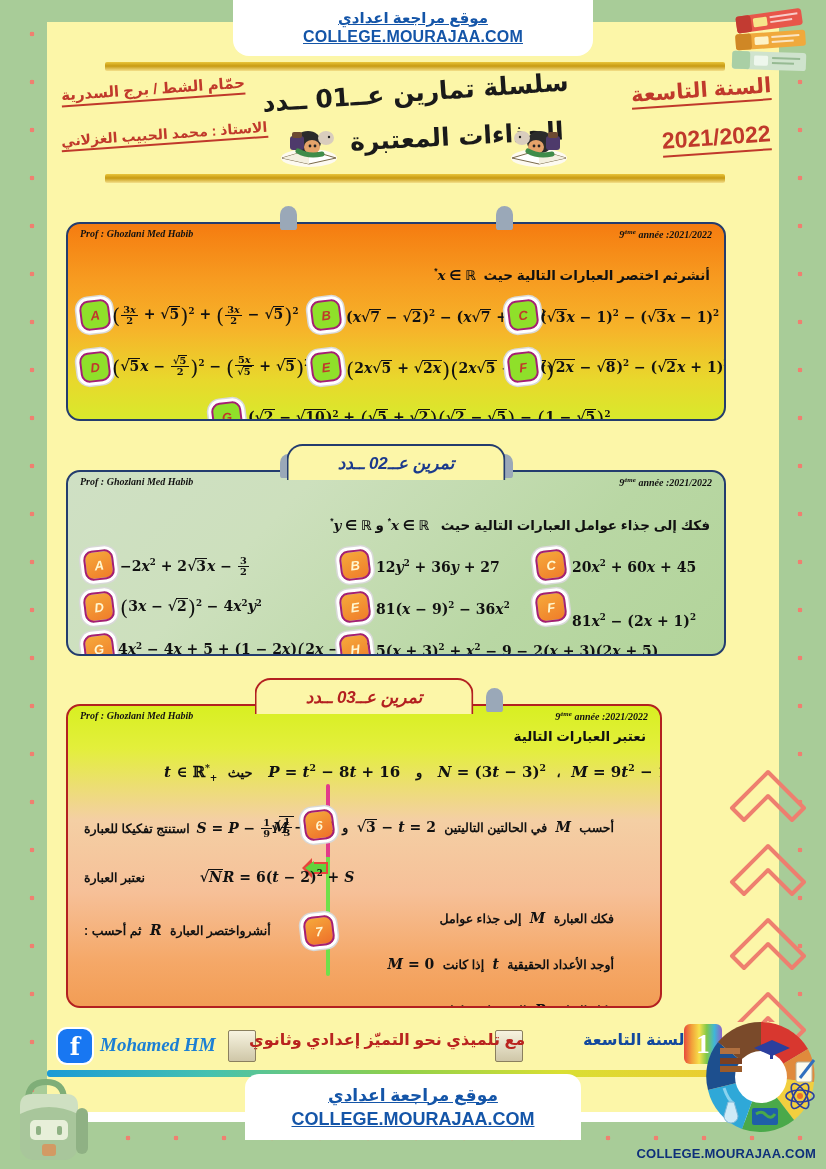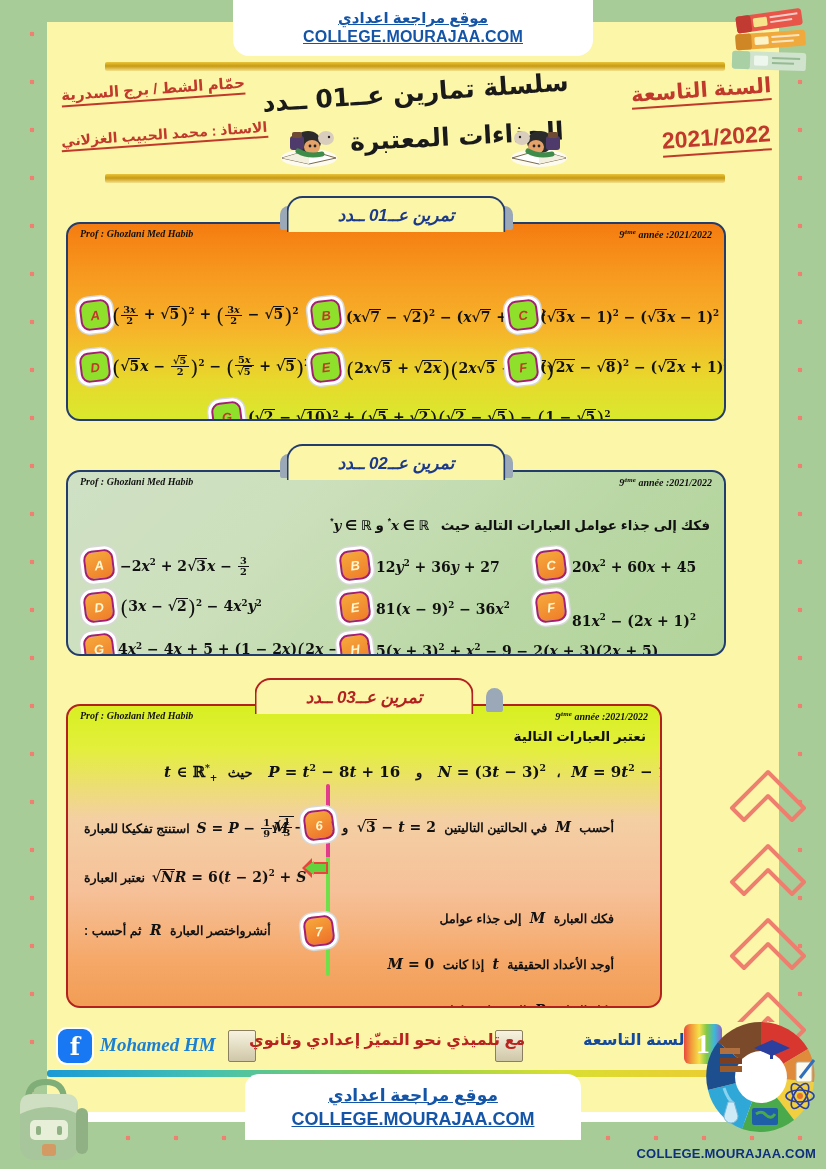--- a/index.html
+++ b/index.html
@@ -324,30 +324,28 @@
         <circle cx="18" cy="31" r="1.2" fill="#222"></circle>
         <path d="M26 45 q10 6 24 3" stroke="#3f8c4a" stroke-width="5" fill="none" stroke-linecap="round"></path>
       </svg>
     </div>
   </div>
 </div>
 
 <div class="ex ex1" style="left:66px;top:196px;width:660px;height:225px;">
   <div class="ear" style="left:214px;"></div>
   <div class="ear" style="left:430px;"></div>
-  <div class="ex-tab">
-    <span>تمرين عــ01 ــدد</span>
-  </div>
 
   <div class="ex-body">
     <div class="meta">
       <span class="prof">Prof : Ghozlani Med Habib</span>
       <span class="year"><span>9</span><sup>ème</sup> <span>année :2021/2022</span></span>
     </div>
 
+    <div class="instr" style="top:42px;">أنشرثم اختصر العبارات التالية حيث&nbsp; <span style="font-family:'DejaVu Serif',serif;font-style:italic;">x</span> ∈ ℝ<sup class="e">*</sup></div>
 
     <div class="badge g" style="left:12px;top:76px;">A</div>
     <div class="mx" style="left:44px;top:80px;">
       <span class="big">(</span><span class="frac"><span class="n">3<i>x</i></span><span class="d">2</span></span> + <span class="sq">√<span class="ovl">5</span></span><span class="big">)</span><sup class="e">2</sup> + <span class="big">(</span><span class="frac"><span class="n">3<i>x</i></span><span class="d">2</span></span> − <span class="sq">√<span class="ovl">5</span></span><span class="big">)</span><sup class="e">2</sup>
     </div>
 
     <div class="badge g" style="left:243px;top:76px;">B</div>
     <div class="mx" style="left:278px;top:84px;">
       (<i>x</i><span class="sq">√<span class="ovl">7</span></span> − <span class="sq">√<span class="ovl">2</span></span>)<sup class="e">2</sup> − (<i>x</i><span class="sq">√<span class="ovl">7</span></span> + <span class="sq">√<span class="ovl">2</span></span>)<sup class="e">2</sup>
     </div>
@@ -481,21 +479,21 @@
       <span style="font-family:'Liberation Sans',sans-serif;">إلى جذاء عوامل</span>
     </div>
 
     <div class="badge p" style="left:236px;top:104px;">6</div>
     <div class="qL" style="top:112px;left:16px;">
       <span class="mx" style="position:static;direction:ltr;"><i>S</i> = <i>P</i> − <span class="frac"><span class="n">1</span><span class="d">9</span></span><i>M</i></span>
       <span style="font-family:'Liberation Sans',sans-serif;">&nbsp;استنتج تفكيكا للعبارة</span>
     </div>
 
     <div class="qL" style="top:162px;left:16px;">
-      <span class="mx" style="position:static;direction:ltr;"><i>R</i> = 6(<i>t</i> − 2)<sup class="e">2</sup> + <i>S</i><span class="sq">√<span class="ovl"><i>N</i></span></span></span>
+      <span class="mx" style="position:static;direction:ltr;margin-left:48px;"><i>R</i> = 6(<i>t</i> − 2)<sup class="e">2</sup> + <i>S</i><span class="sq">√<span class="ovl"><i>N</i></span></span></span>
       <span style="font-family:'Liberation Sans',sans-serif;">&nbsp;نعتبر العبارة</span>
     </div>
 
     <div class="badge p" style="left:236px;top:210px;">7</div>
     <div class="qL" style="top:216px;left:16px;">
       <span style="font-family:'Liberation Sans',sans-serif;">أنشرواختصر العبارة</span>
       <span class="mx" style="position:static;">&nbsp;<i>R</i>&nbsp;</span>
       <span style="font-family:'Liberation Sans',sans-serif;">ثم أحسب :</span>
     </div>
 

